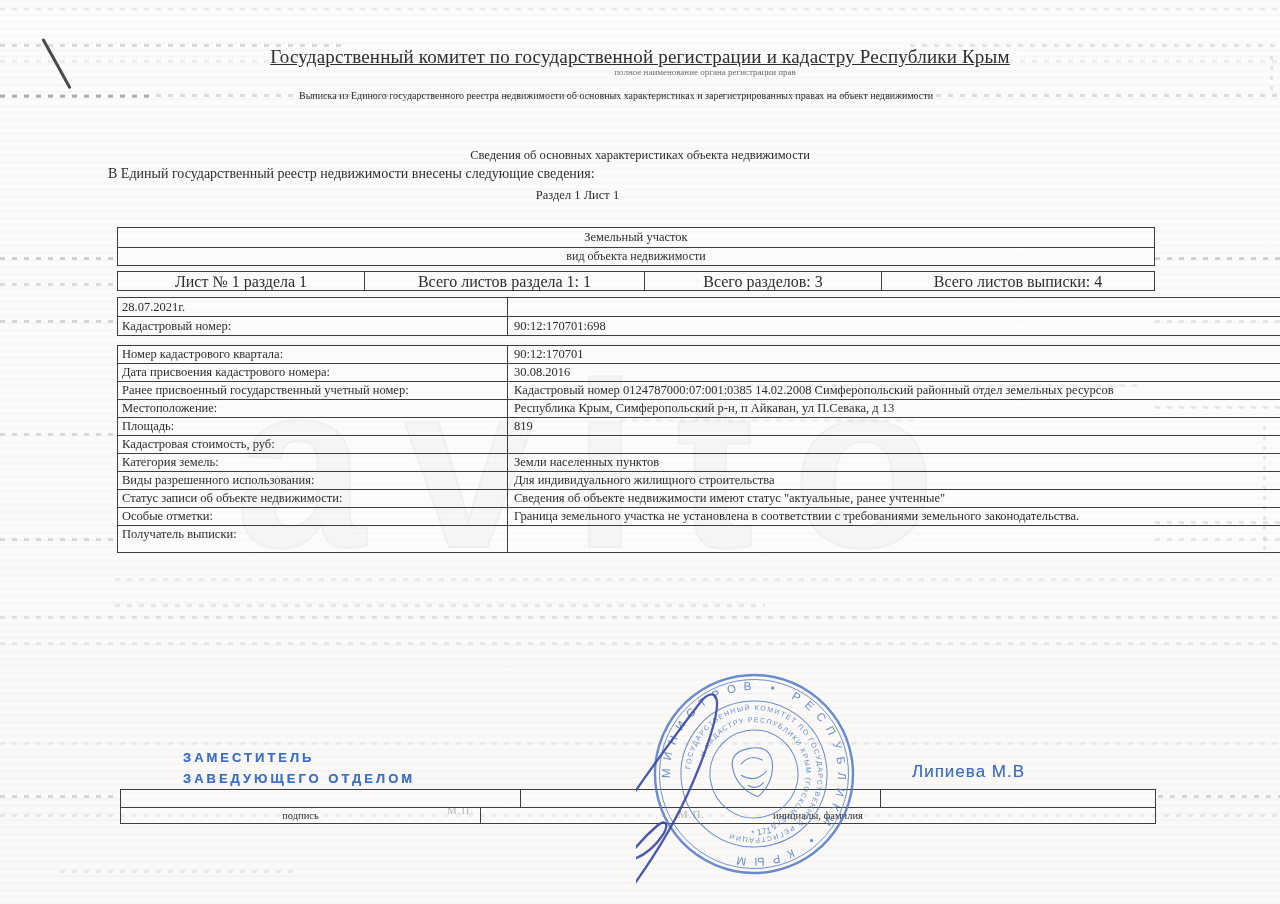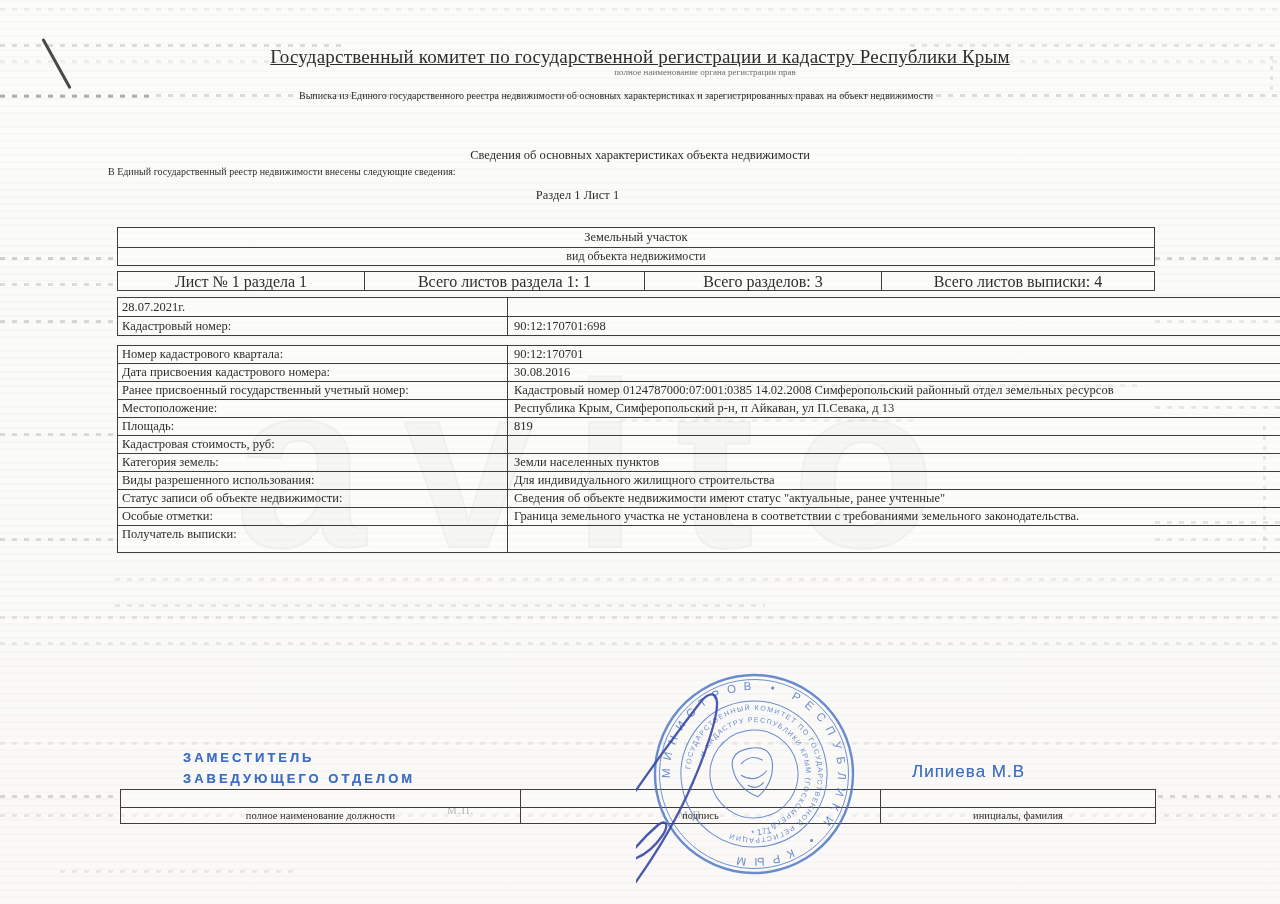--- a/index.html
+++ b/index.html
@@ -7,21 +7,21 @@
         overflow:hidden;font-family:"Liberation Serif",serif;color:#2e2d2b;}
   .abs{position:absolute;}
   .ctr{text-align:center;}
 
   
   .org-name{left:0;width:1256px;top:46px;font-size:19px;letter-spacing:.2px;margin-left:12px;}
   .org-name span{text-decoration:underline;}
   .org-caption{left:430px;width:550px;top:67px;font-size:9px;color:#6d6c68;}
   .doc-title{left:0;width:1232px;top:90px;font-size:10px;}
   .section-title{left:0;width:1280px;top:148px;font-size:12.5px;}
-  .intro{left:108px;top:166px;font-size:10px;}
+  .intro{left:108px;top:166px;font-size:14px;}
   .section-ref{left:0;width:1155px;top:188px;text-align:center;font-size:12.5px;}
 
   
   .box{border:1px solid #3f3e3c;box-sizing:border-box;background:rgba(255,255,255,.35);margin-top:21px;}
   .kind-box{left:117px;top:206px;width:1038px;}
   .kind-row1{height:19px;line-height:19px;border-bottom:1px solid #3f3e3c;font-size:12.5px;text-align:center;}
   .kind-row2{height:17px;line-height:17px;font-size:12px;text-align:center;}
   .sheet-strip{left:117px;top:250px;width:1038px;height:20px;display:flex;}
   .sheet-cell{border-right:1px solid #3f3e3c;font-size:16px;line-height:19px;text-align:center;box-sizing:border-box;}
   .sheet-cell:last-child{border-right:none;}
@@ -184,21 +184,20 @@
       </div>
     </div>
 
   <div class="abs box sig-table">
     <div class="sig-row sig-row1">
       <div class="sig-cell sig-c1"></div>
       <div class="sig-cell sig-c2"></div>
       <div class="sig-cell sig-c3"></div>
     </div>
     <div class="sig-row sig-row2">
-      <div class="sig-cell sig-c1">полное наименование должности</div>
       <div class="sig-cell sig-c2">подпись</div>
       <div class="sig-cell sig-c3">инициалы, фамилия</div>
     </div>
   </div>
 
   <div class="abs blue-stamp pos1">ЗАМЕСТИТЕЛЬ</div>
   <div class="abs blue-stamp pos2">ЗАВЕДУЮЩЕГО ОТДЕЛОМ</div>
   <div class="abs blue-stamp sig-name">Липиева М.В</div>
   <div class="abs seal-mark" style="left:447px;top:804px">М.П.</div>
   <div class="abs seal-mark" style="left:678px;top:808px">М.П.</div>

